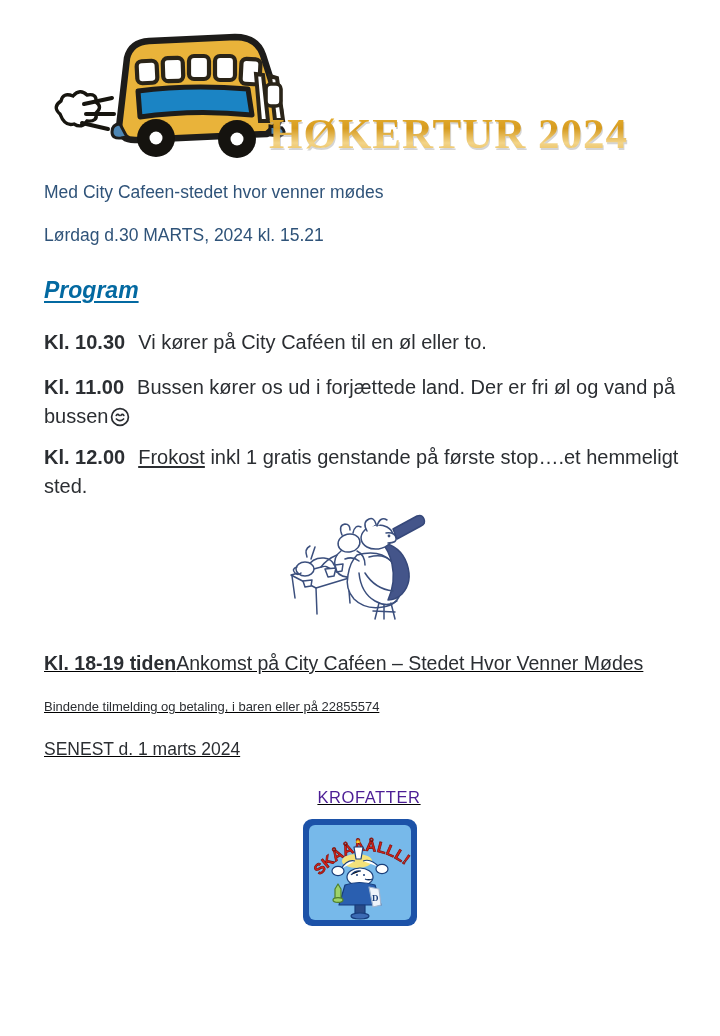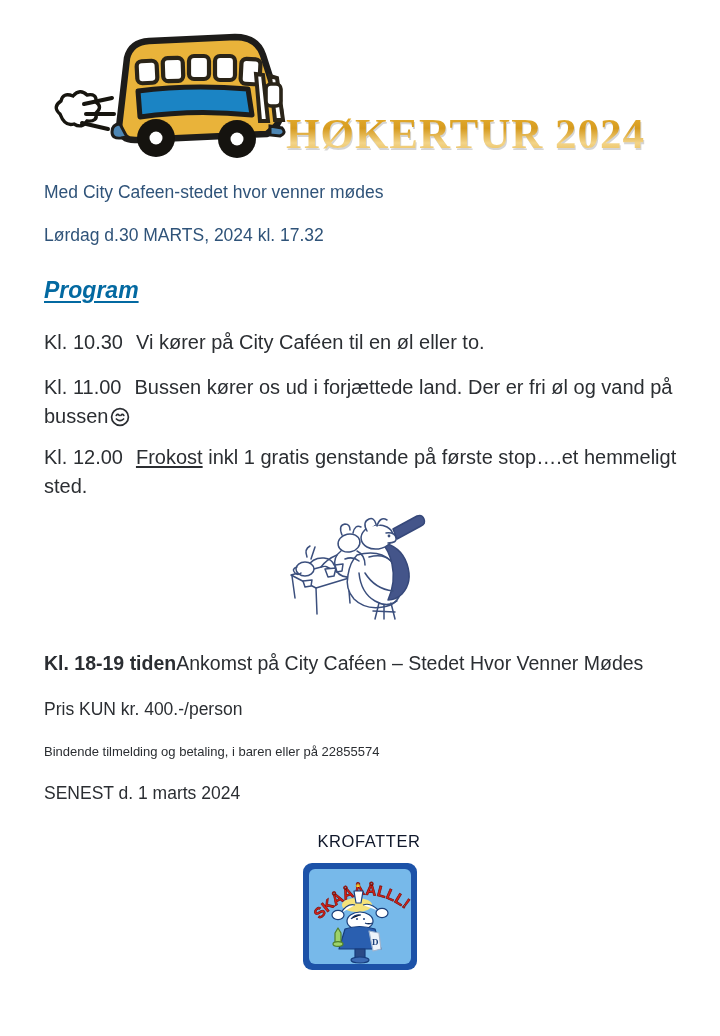--- a/index.html
+++ b/index.html
@@ -27,21 +27,21 @@
     position: absolute;
     left: 34px;
     top: 22px;
     width: 252px;
     height: 150px;
   }
   .bus-wrap svg { display: block; }
 
   .poster-title {
     position: absolute;
-    left: 286px;
+    left: 269px;
     top: 112px;
     font-family: "Liberation Serif", "DejaVu Serif", serif;
     font-size: 43px;
     font-weight: bold;
     letter-spacing: 1px;
     line-height: 1;
     white-space: nowrap;
     background: linear-gradient(180deg, #e9b234 0%, #d69b1f 38%, #f3d488 72%, #e8bb55 100%);
     -webkit-background-clip: text;
     background-clip: text;
@@ -79,21 +79,21 @@
     margin: 0;
     font-size: 20px;
     line-height: 1.45;
     color: #2b2e32;
     max-width: 640px;
   }
   .sched.s1 { margin-top: 24px; }
   .sched.s2 { margin-top: 16px; }
   .sched.s3 { margin-top: 8px; }
 
-  .sched b { font-weight: normal; }
+  .sched b { font-weight: bold; }
   .sched .gap { display: inline-block; width: 13px; }
   .u { text-decoration: underline; text-underline-offset: 2px; }
 
   .smiley {
     display: inline-block;
     vertical-align: -4px;
     margin-left: 1px;
   }
 
   
@@ -102,39 +102,40 @@
     margin: 10px auto 0 auto;
     width: 150px;
     height: 110px;
   }
   .mid-art svg { display: block; }
 
   
   .lower {
     position: relative;
     padding: 0 26px 0 44px;
+    text-decoration: underline;
   }
   .lower .ln {
     margin: 0;
     font-size: 19.5px;
     line-height: 1.5;
     color: #2b2e32;
     max-width: 640px;
   }
   .lower .arrival { margin-top: 28px; font-size: 19.5px; }
   .lower .price   { margin-top: 18px; font-size: 17.5px; }
   .lower .signup  { margin-top: 19px; font-size: 13px; }
   .lower .deadline{ margin-top: 19px; font-size: 17.5px; }
 
   .krofatter {
     margin: 26px 0 0 0;
     text-align: center;
     font-size: 16.5px;
     letter-spacing: 0.6px;
-    color: #0f172a;
+    color: #4c1d95;
     font-weight: 500;
   }
 
   
   .sticker-wrap {
     margin: 10px auto 0 auto;
     width: 118px;
     height: 113px;
   }
   .sticker-wrap svg { display: block; }
@@ -186,21 +187,21 @@
           <path d="M236 104 l12 2 q5 5 -2 8 l-10 -1 z"></path>
         </g>
       </svg>
     </div>
 
     <div class="poster-title">HØKERTUR 2024</div>
   </div>
 
   <div class="content">
     <p class="lead l1">Med City Cafeen-stedet hvor venner mødes</p>
-    <p class="lead l2">Lørdag d.30 MARTS, 2024 kl. 17.32</p>
+    <p class="lead l2">Lørdag d.30 MARTS, 2024 kl. 15.21</p>
 
     <div class="program-heading">Program</div>
 
     
     <p class="sched s1">
       <b>Kl. 10.30</b><span class="gap"></span><span>Vi kører på City Caféen til en øl eller to.</span>
     </p>
 
     
     <p class="sched s2">
@@ -265,21 +266,20 @@
         <path d="M50 54 l2 7 l5 -1 l1 -7 z" fill="#ffffff"></path>
         <path d="M18 70 l2 6 l6 -1 l1 -6 z" fill="#ffffff"></path>
       </g>
     </svg>
   </div>
 
   <div class="lower">
     <p class="ln arrival">
       <b>Kl. 18-19 tiden</b><span class="gap"></span><span>Ankomst på City Caféen – Stedet Hvor Venner Mødes</span>
     </p>
-    <p class="ln price">Pris KUN kr. 400.-/person</p>
     <p class="ln signup">Bindende tilmelding og betaling, i baren eller på 22855574</p>
     <p class="ln deadline">SENEST d. 1 marts 2024</p>
 
     <p class="krofatter">KROFATTER</p>
   </div>
 
   <div class="sticker-wrap">
     <svg width="118" height="113" viewBox="0 0 118 113" aria-hidden="true">
       <defs>
         <path id="arcpath" d="M16 62 q42 -48 88 -14"></path>

